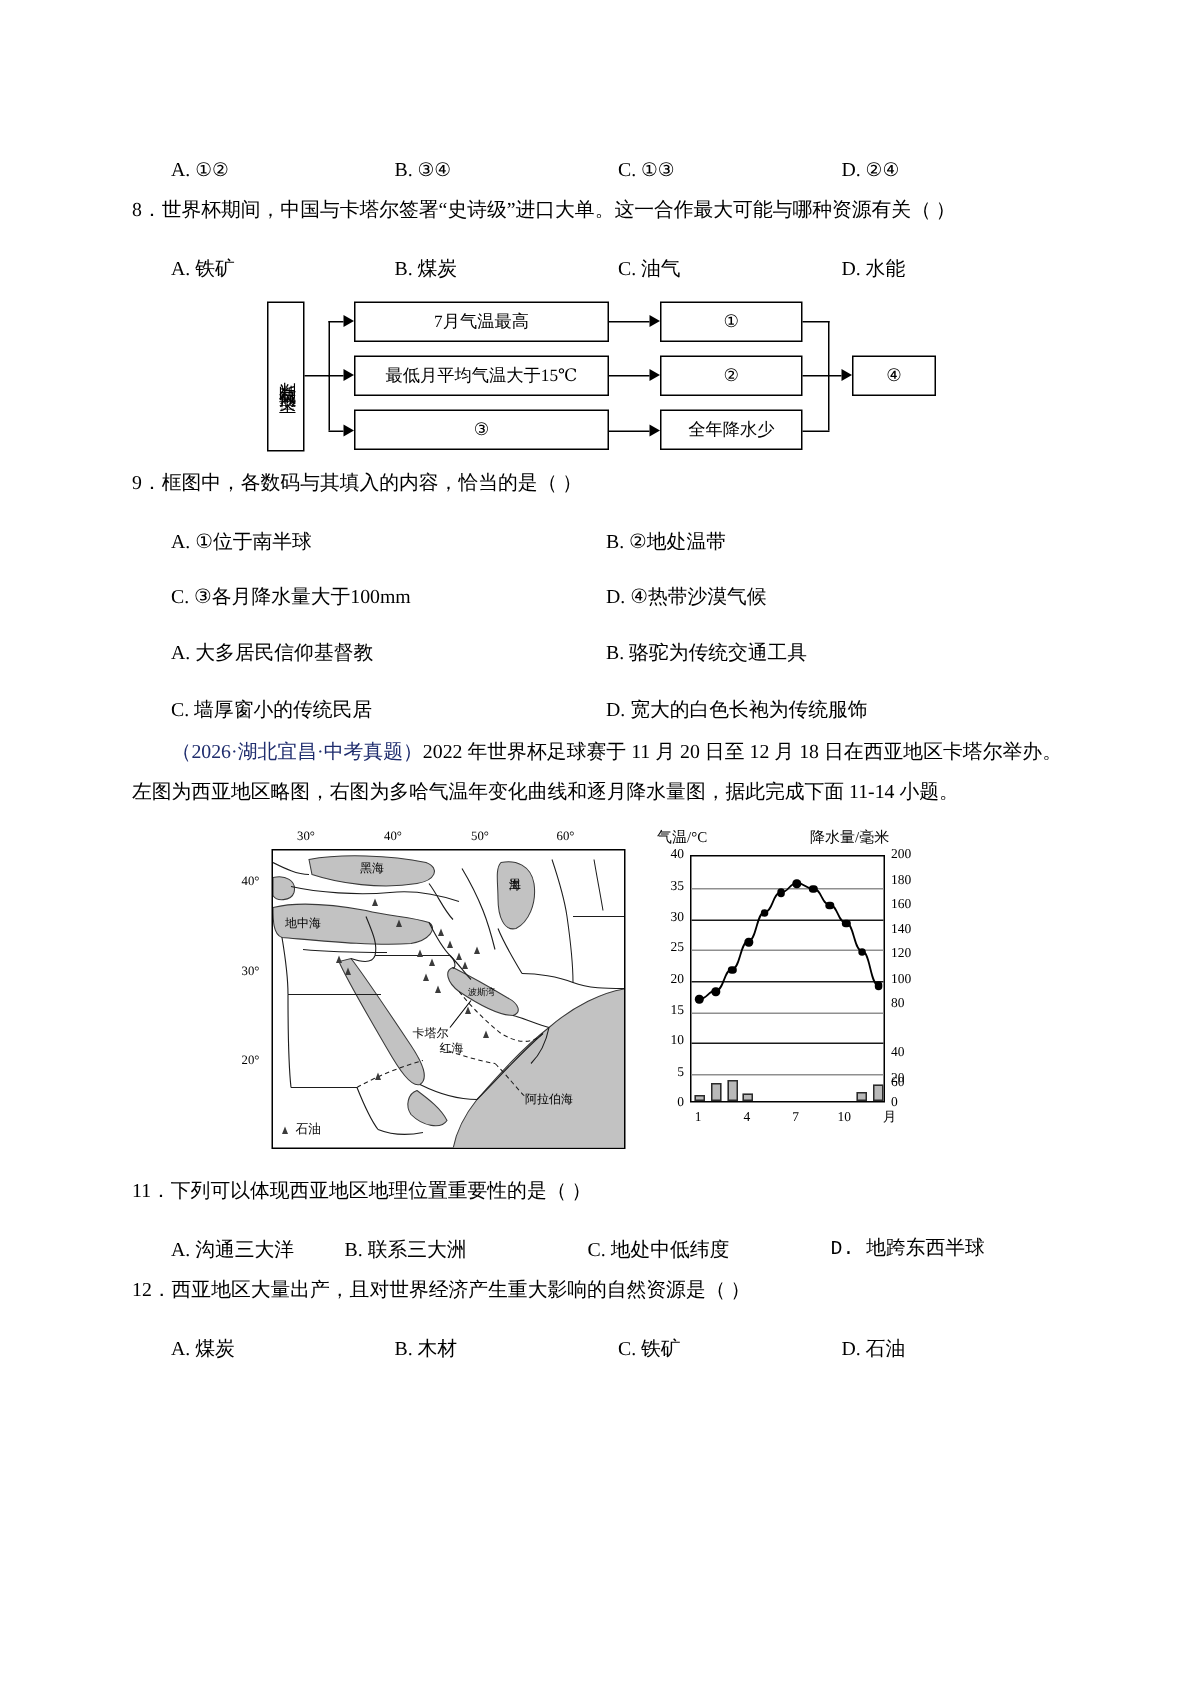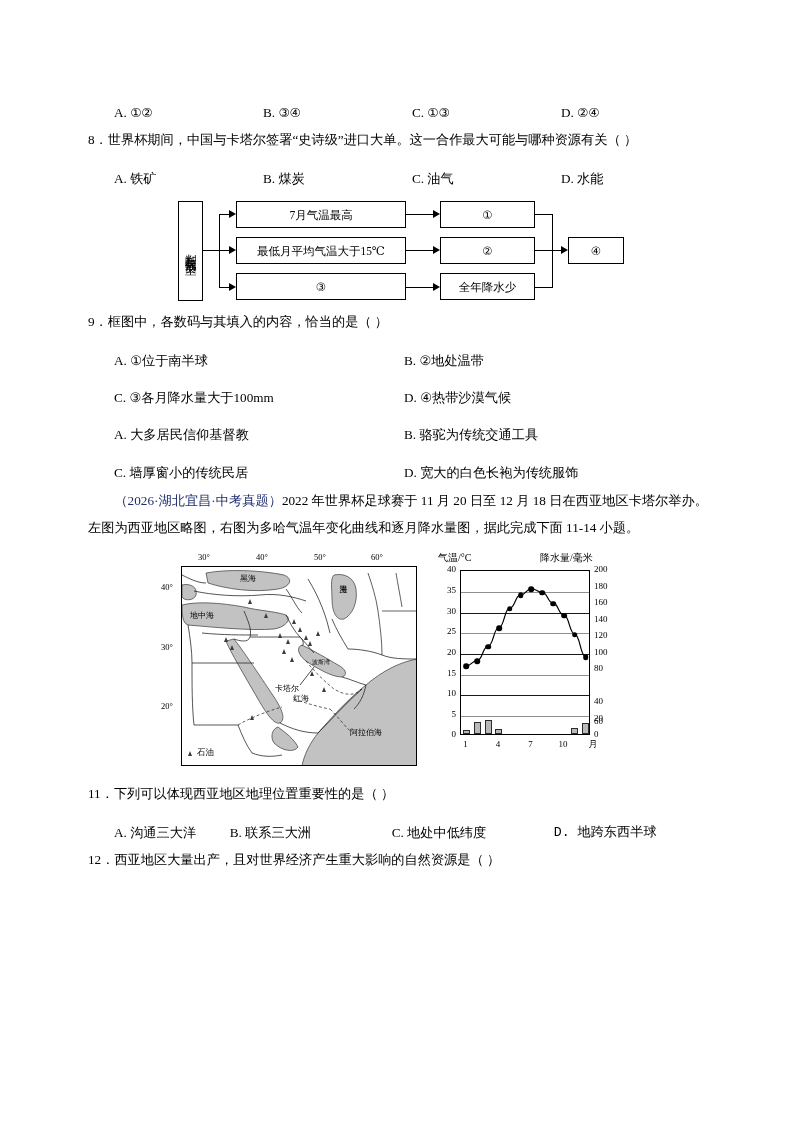--- a/index.html
+++ b/index.html
@@ -496,15 +496,21 @@
 
     <div class="stem">11．下列可以体现西亚地区地理位置重要性的是（          ）</div>
     <div class="opt-row w4b">
       <span class="opt"><span>A.</span> <span>沟通三大洋</span></span>
       <span class="opt"><span>B.</span> <span>联系三大洲</span></span>
       <span class="opt"><span>C.</span> <span>地处中低纬度</span></span>
       <span class="opt"><span>D.</span> <span>地跨东西半球</span></span>
     </div>
 
     <div class="stem">12．西亚地区大量出产，且对世界经济产生重大影响的自然资源是（          ）</div>
+    <div class="opt-row w4">
+      <span class="opt"><span>A.</span> <span>煤炭</span></span>
+      <span class="opt"><span>B.</span> <span>木材</span></span>
+      <span class="opt"><span>C.</span> <span>铁矿</span></span>
+      <span class="opt"><span>D.</span> <span>石油</span></span>
+    </div>
 
   </div>
 </div>
 
 </body></html>

